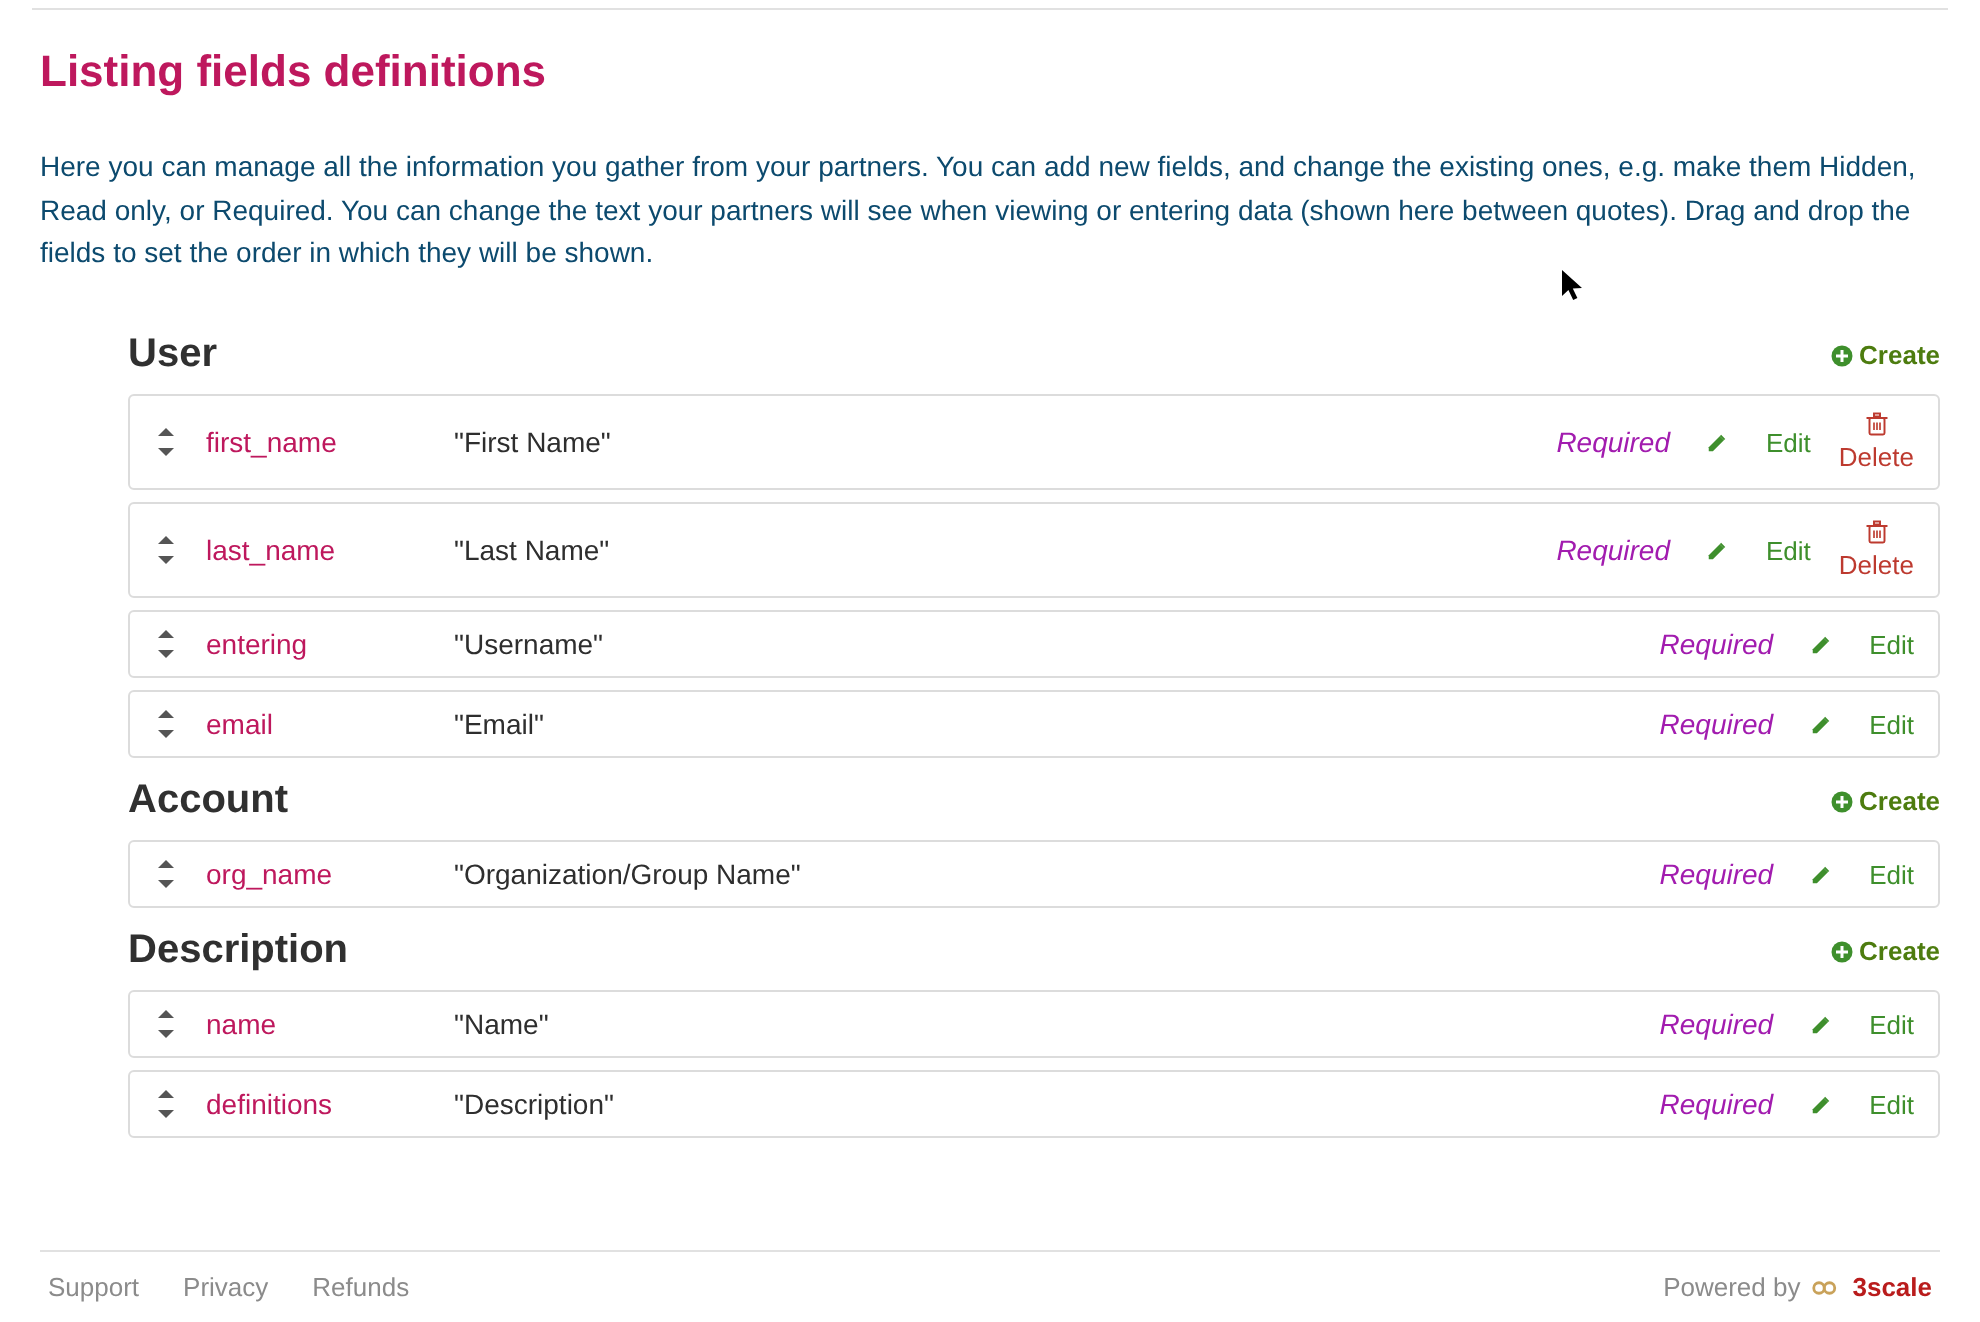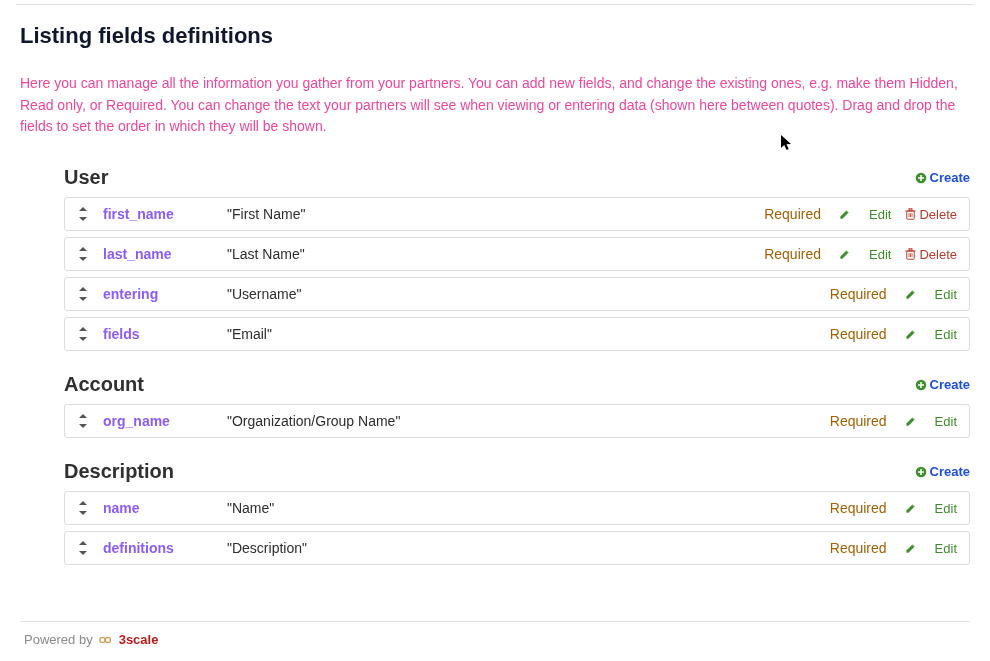--- a/index.html
+++ b/index.html
@@ -16,45 +16,45 @@
     margin: 4px 16px 0 16px;
   }
   .wrap {
     padding: 18px 20px 0 20px;
     box-sizing: border-box;
   }
   h1.page-title {
     font-size: 22px;
     font-weight: 700;
     margin: 0 0 24px 0;
-    color: #0f172a;
+    color: #be185d;
   }
   .intro {
     margin: 0 0 28px 0;
     line-height: 1.55;
-    color: #ec4899;
+    color: #0c4a6e;
   }
   .section {
-    margin-bottom: 22px;
+    margin-bottom: 10px;
     padding-left: 44px;
   }
   .section-head {
     display: flex;
     align-items: center;
     justify-content: space-between;
     margin-bottom: 8px;
   }
   .section-head h2 {
     font-size: 20px;
     font-weight: 700;
     margin: 0;
     color: #303030;
   }
   .create-link {
-    color: #1d4ed8;
+    color: #4d7c0f;
     font-weight: 700;
     font-size: 13px;
     cursor: pointer;
     display: inline-flex;
     align-items: center;
     gap: 3px;
   }
   .create-link svg { display: block; }
   .rows { }
   .row {
@@ -69,49 +69,51 @@
   }
   .drag {
     color: #444;
     display: flex;
     align-items: center;
     justify-content: center;
     width: 12px;
   }
   .drag svg { display: block; }
   .fieldname {
-    font-weight: 700;
-    color: #8b5cf6;
+    font-weight: 400;
+    color: #be185d;
     width: 110px;
     flex: 0 0 110px;
     white-space: nowrap;
   }
   .fieldlabel {
     color: #2e2e2e;
     flex: 1 1 auto;
   }
   .status {
-    color: #a16207;
+    font-style: italic;
+    color: #a21caf;
     margin-right: 4px;
   }
   .edit-link {
     color: #3e8f2c;
     cursor: pointer;
     display: inline-flex;
     align-items: center;
     gap: 19px;
     font-size: 13px;
   }
   .delete-link {
     color: #bd3a2f;
     cursor: pointer;
     display: inline-flex;
     align-items: center;
     gap: 3px;
     font-size: 13px;
+    flex-direction: column;
   }
   .edit-link svg, .delete-link svg { display:block; }
   .footer-sep {
     border-top: 1px solid #e1e1e1;
     margin: 56px 0 0 0;
   }
   .footer {
     display: flex;
     justify-content: space-between;
     align-items: center;
@@ -257,21 +259,21 @@
               <span>Edit</span>
             </span>
           </div>
           <div class="row">
             <span class="drag">
               <svg width="10" height="14" viewBox="0 0 10 14">
                 <path d="M5 0 L9 4 L1 4 Z" fill="#555"></path>
                 <path d="M5 14 L1 10 L9 10 Z" fill="#555"></path>
               </svg>
             </span>
-            <span class="fieldname">fields</span>
+            <span class="fieldname">email</span>
             <span class="fieldlabel">"Email"</span>
             <span class="status">Required</span>
             <span class="edit-link">
               <span>
                 <svg width="11" height="11" viewBox="0 0 16 16">
                   <path d="M2 11 L2 14 L5 14 L13 6 L10 3 Z" fill="#3e8f2c"></path>
                   <path d="M11 2 L14 5 L13 6 L10 3 Z" fill="#3e8f2c"></path>
                 </svg>
               </span>
               <span>Edit</span>
@@ -370,20 +372,21 @@
               </span>
               <span>Edit</span>
             </span>
           </div>
         </div>
       </div>
     </div>
 
   <div class="footer-sep"></div>
   <div class="footer">
+    <div class="footer-links" id="footer-links-mount"><span>Support</span><span>Privacy</span><span>Refunds</span></div>
     <div class="footer-right">
       <span>Powered by</span>
       <span class="brand-mark">
         <svg viewBox="0 0 16 16" width="14" height="14">
           <circle cx="4" cy="8" r="3" fill="none" stroke="#c9a25a" stroke-width="1.6"></circle>
           <circle cx="10" cy="8" r="3" fill="none" stroke="#c9a25a" stroke-width="1.6"></circle>
         </svg>
       </span>
       <span class="brand">3scale</span>
     </div>

